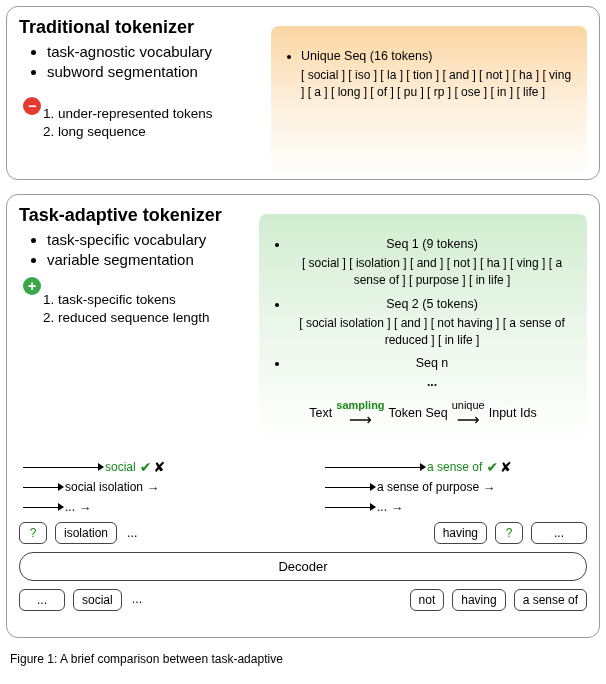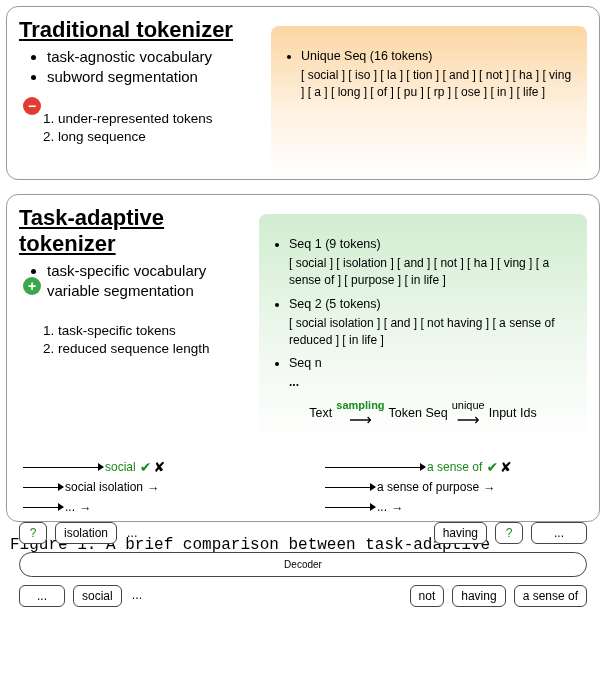--- a/index.html
+++ b/index.html
@@ -12,25 +12,25 @@
     padding: 6px;
   }
   .panel {
     border: 1px solid #9a9a9a;
     border-radius: 12px;
     padding: 10px 12px 12px 12px;
     margin-bottom: 14px;
     position: relative;
   }
   .panel-top { height: 174px; }
-  .panel-bottom { height: 328px; }
+  .panel-bottom { height: 444px; }
   .row { display: flex; }
   .left-col { width: 252px; padding-right: 4px; }
   .right-col { flex: 1; }
-  .title { font-weight: bold; font-size: 22px; margin-bottom: 4px; text-decoration: underline; }
+  .title { font-weight: bold; font-size: 18px; margin-bottom: 4px; }
   .prop-list { list-style: disc; padding-left: 28px; font-size: 15px; line-height: 1.35; margin-bottom: 8px; }
   .numbered { font-size: 13.5px; line-height: 1.35; margin-left: 24px; }
   .numbered div { text-indent: -14px; padding-left: 14px; }
   .badge {
     width: 18px; height: 18px; border-radius: 50%;
     display: inline-flex; align-items: center; justify-content: center;
     color: #fff; font-weight: bold; font-size: 14px;
     position: absolute;
   }
   .badge-minus { background: #e33b32; left: 16px; top: 90px; }
@@ -42,20 +42,21 @@
     line-height: 1.35;
     margin-top: 9px;
   }
   .seq-orange {
     background: linear-gradient(180deg, #fbd6a3 0%, #fef1df 55%, #ffffff 100%);
     height: 150px;
   }
   .seq-green {
     background: linear-gradient(180deg, #d1edd0 0%, #eef8ed 55%, #ffffff 100%);
     height: 230px;
+    text-align: center;
   }
   .seq-item { list-style: disc; margin-left: 18px; margin-bottom: 6px; }
   .seq-item .tokens { font-size: 12px; padding-left: 0; margin-top: 2px; line-height: 1.45; }
   .flow { display: flex; align-items: center; justify-content: center; gap: 4px; font-size: 12.5px; margin-top: 6px; }
   .flow .arrow { font-size: 16px; line-height: 1; }
   .flow .lbl { font-size: 11px; }
   .flow .green { color: #1a8a1a; font-weight: bold; }
   
   .diagram { margin-top: 14px; font-size: 12.5px; }
   .diagram-rows { display: flex; gap: 40px; }
@@ -79,24 +80,24 @@
   .tok {
     border: 1px solid #444; border-radius: 6px;
     padding: 3px 8px; font-size: 12px; text-align: center;
     min-width: 28px; background: #fff;
   }
   .tok-green { color: #1a8a1a; }
   .tok-ell { border: none; padding: 3px 2px; }
   .decoder-row {
     border: 1px solid #444; border-radius: 14px;
     text-align: center; padding: 6px 0; margin: 8px 0;
-    font-size: 10px;
+    font-size: 13px;
   }
   .bottom-tok-row { display: flex; gap: 8px; justify-content: flex-start; }
-  .caption { font-family: Liberation Mono, monospace; font-size: 16px; margin-top: 8px; padding-left: 4px; }
+  .caption { font-family: Liberation Sans, sans-serif; font-size: 12px; margin-top: 8px; padding-left: 4px; }
 </style>
 </head>
 <body>
 
 <div class="panel panel-top">
   <div class="row">
     <div class="left-col">
       <div class="title">Traditional tokenizer</div>
       <ul class="prop-list">
         <li>task-agnostic vocabulary</li>

